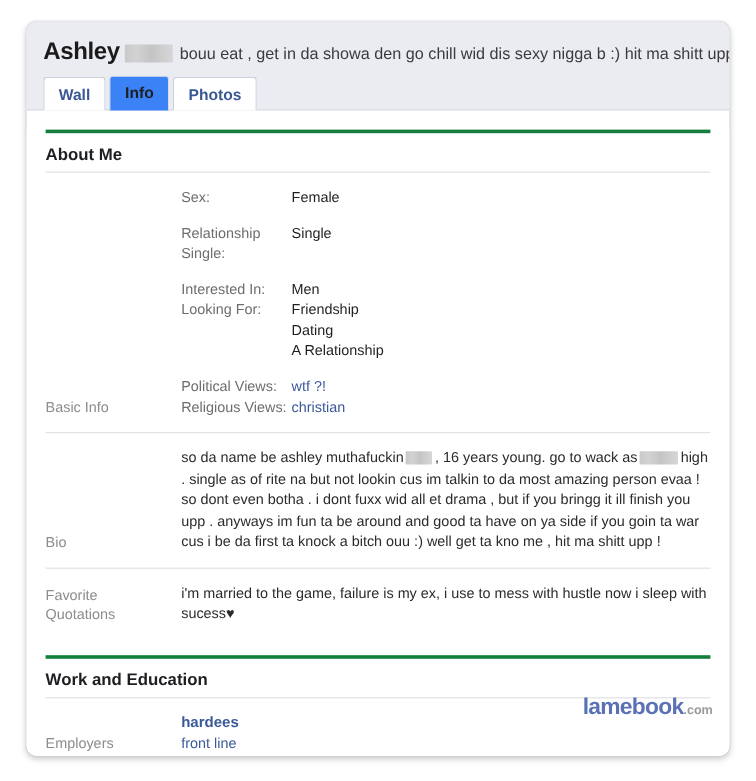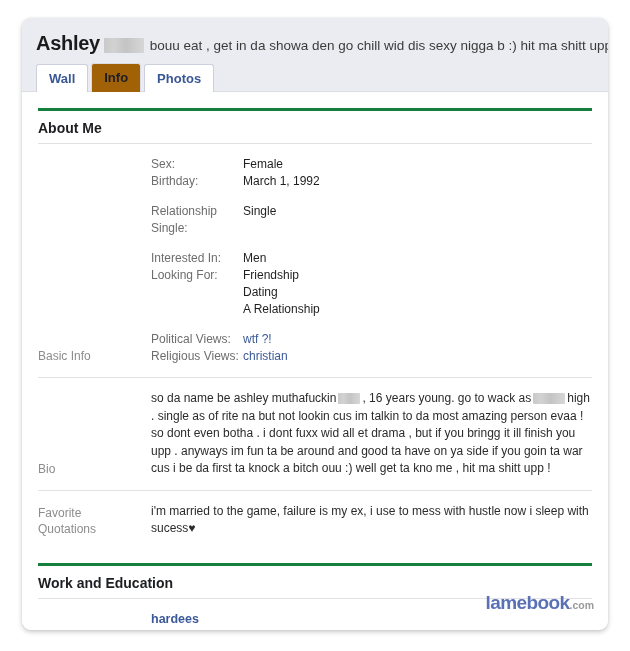--- a/index.html
+++ b/index.html
@@ -90,21 +90,21 @@
     background: #ffffff;
     border: 1px solid #ccd0dc;
     border-bottom: none;
     border-radius: 3px 3px 0 0;
     margin-right: 3px;
     line-height: 16px;
     cursor: pointer;
     box-sizing: border-box;
   }
   .tab.active {
-    background: #a16207;
+    background: #3b82f6;
     color: #1c1e21;
     border-color: #d9dce4;
     padding-bottom: 6px;
   }
 
   
   #profile-body {
     padding: 0 16px;
     background: #ffffff;
   }
@@ -187,21 +187,21 @@
     color: #3b5998;
     font-size: 12px;
     line-height: 17px;
     cursor: pointer;
   }
 
   
   #watermark {
     position: absolute;
     right: 14px;
-    bottom: 15px;
+    bottom: 28px;
     font-size: 19px;
     font-weight: bold;
     color: #5a72b5;
     letter-spacing: -0.6px;
     line-height: 20px;
   }
   #watermark-tld {
     font-size: 10.5px;
     font-weight: bold;
     color: #9a9a9a;
@@ -233,24 +233,20 @@
     <div class="rule-light"></div>
 
     <div class="row">
       <div class="row-label">Basic Info</div>
       <div class="row-content">
 
         <div class="pair-group">
           <div class="pair">
             <div class="pair-key">Sex:</div>
             <div class="pair-val">Female</div>
-          </div>
-          <div class="pair">
-            <div class="pair-key">Birthday:</div>
-            <div class="pair-val">March 1, 1992</div>
           </div>
         </div>
 
         <div class="pair-group">
           <div class="pair">
             <div class="pair-key">Relationship Single:</div>
             <div class="pair-val">Single</div>
           </div>
         </div>
 

